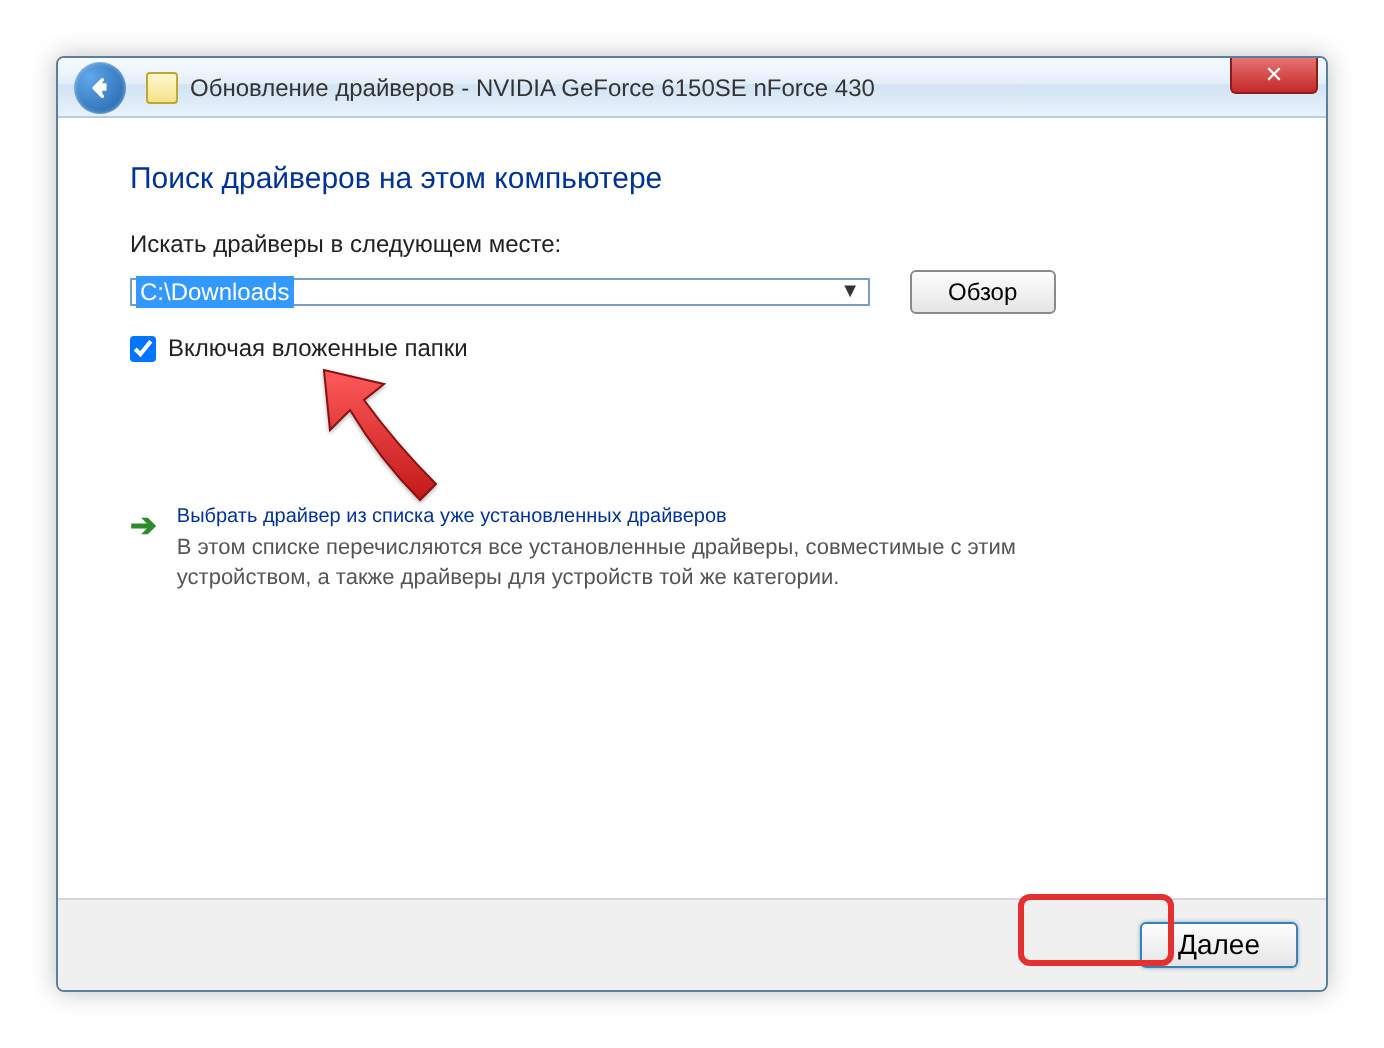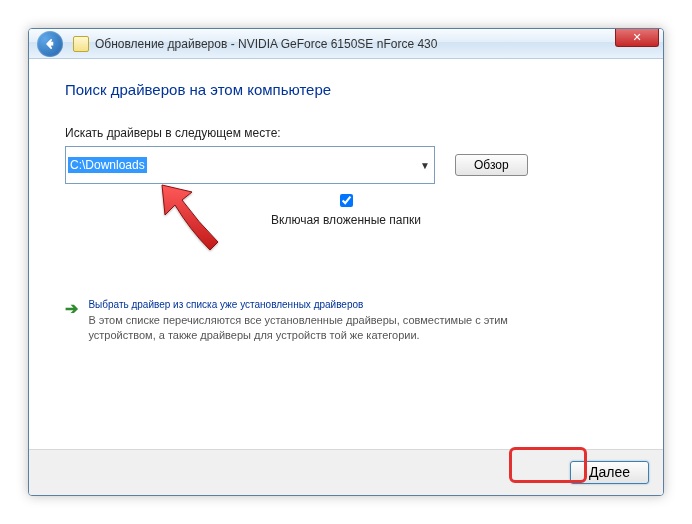--- a/index.html
+++ b/index.html
@@ -72,36 +72,36 @@
     justify-content: center;
     font-size: 11px;
     cursor: pointer;
   }
   .content {
     padding: 22px 36px 0 36px;
   }
   .heading {
     color: #003399;
     font-size: 15px;
-    margin-bottom: 28px;
+    margin-bottom: 17px;
   }
   .label-row {
     color: #222;
     font-size: 12px;
     margin-bottom: 6px;
   }
   .path-row {
     display: flex;
     align-items: center;
     gap: 20px;
     margin-bottom: 10px;
   }
   .path-input {
     flex: 0 0 370px;
-    height: 38px;
+    height: 14px;
     border: 1px solid #7a9ebd;
     position: relative;
     display: flex;
     align-items: center;
     background: #fff;
   }
   .path-input .seltext {
     background: #3399ff;
     color: #fff;
     padding: 1px 2px;
@@ -126,21 +126,20 @@
     cursor: pointer;
     line-height: 20px;
     text-align: right;
   }
   .checkbox-row {
     display: flex;
     align-items: center;
     gap: 6px;
     font-size: 12px;
     color: #222;
-    flex-direction: column;
   }
   .checkbox-row input { width: 13px; height: 13px; }
   .option-block {
     margin-top: 72px;
     display: flex;
     align-items: flex-start;
     gap: 10px;
     cursor: pointer;
   }
   .option-arrow {

